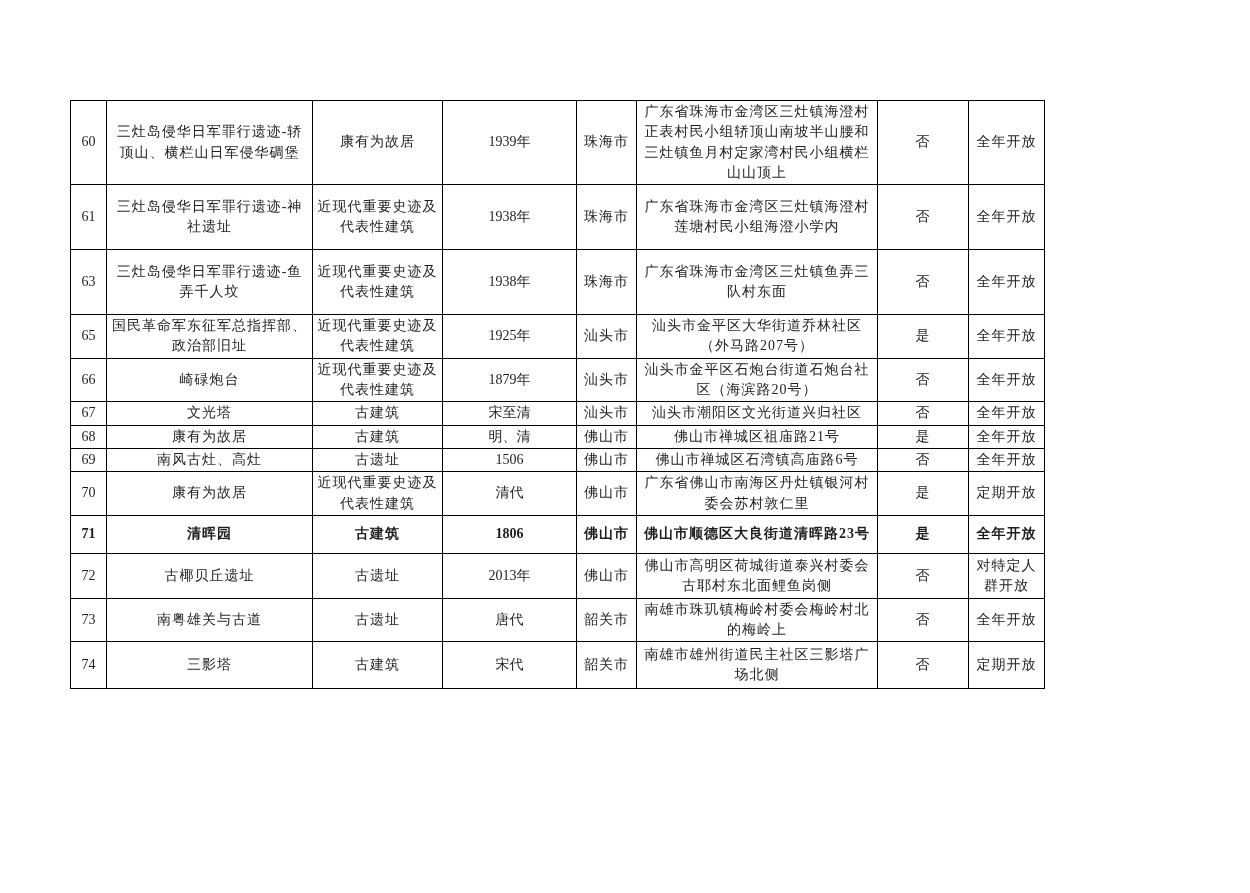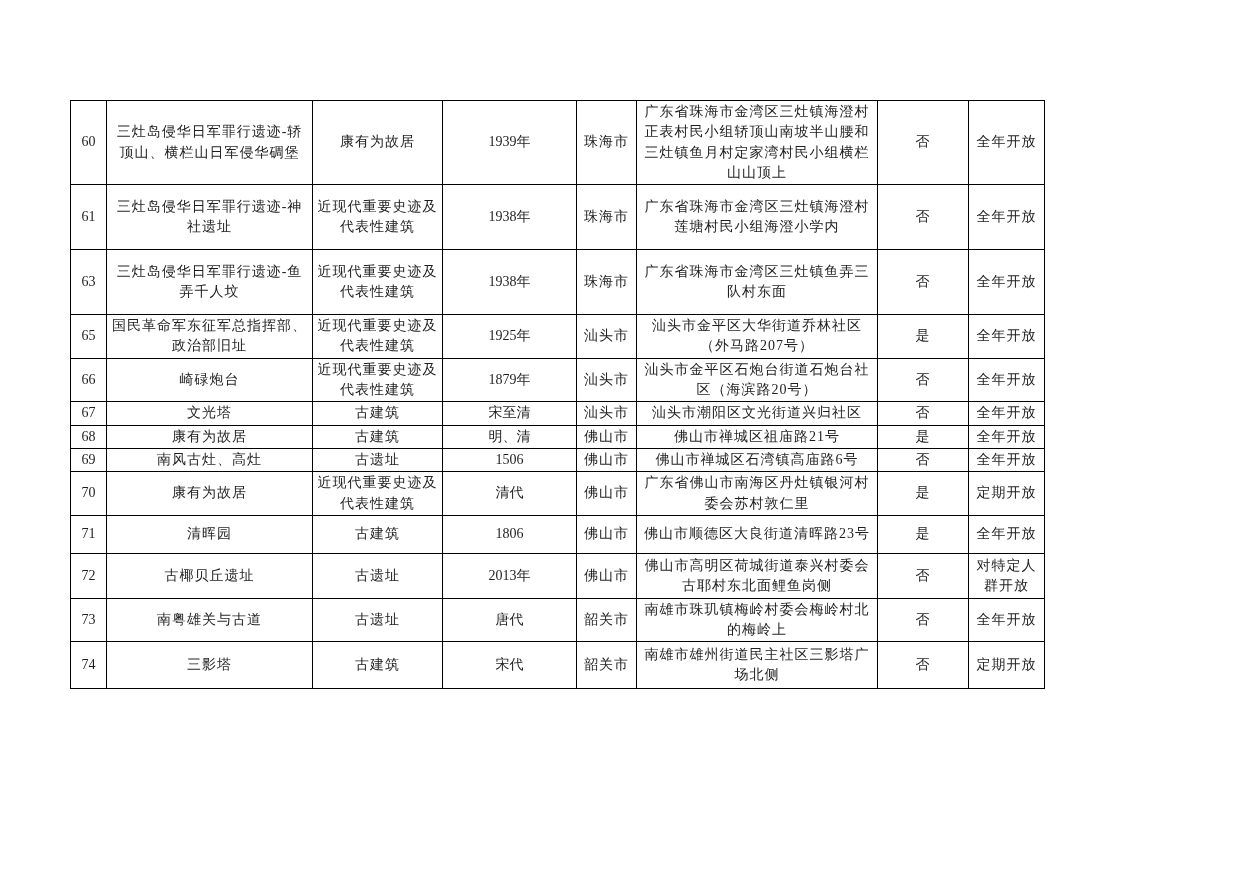--- a/index.html
+++ b/index.html
@@ -139,21 +139,21 @@
         <tr style="height: 43px;">
           <td class="num">70</td>
           <td>康有为故居</td>
           <td>近现代重要史迹及代表性建筑</td>
           <td class="num">清代</td>
           <td>佛山市</td>
           <td>广东省佛山市南海区丹灶镇银河村委会苏村敦仁里</td>
           <td>是</td>
           <td>定期开放</td>
         </tr>
-        <tr style="height: 38px;">
+        <tr style="height: 38px; font-weight: bold;">
           <td class="num">71</td>
           <td>清晖园</td>
           <td>古建筑</td>
           <td class="num">1806</td>
           <td>佛山市</td>
           <td>佛山市顺德区大良街道清晖路23号</td>
           <td>是</td>
           <td>全年开放</td>
         </tr>
         <tr style="height: 45px;">

